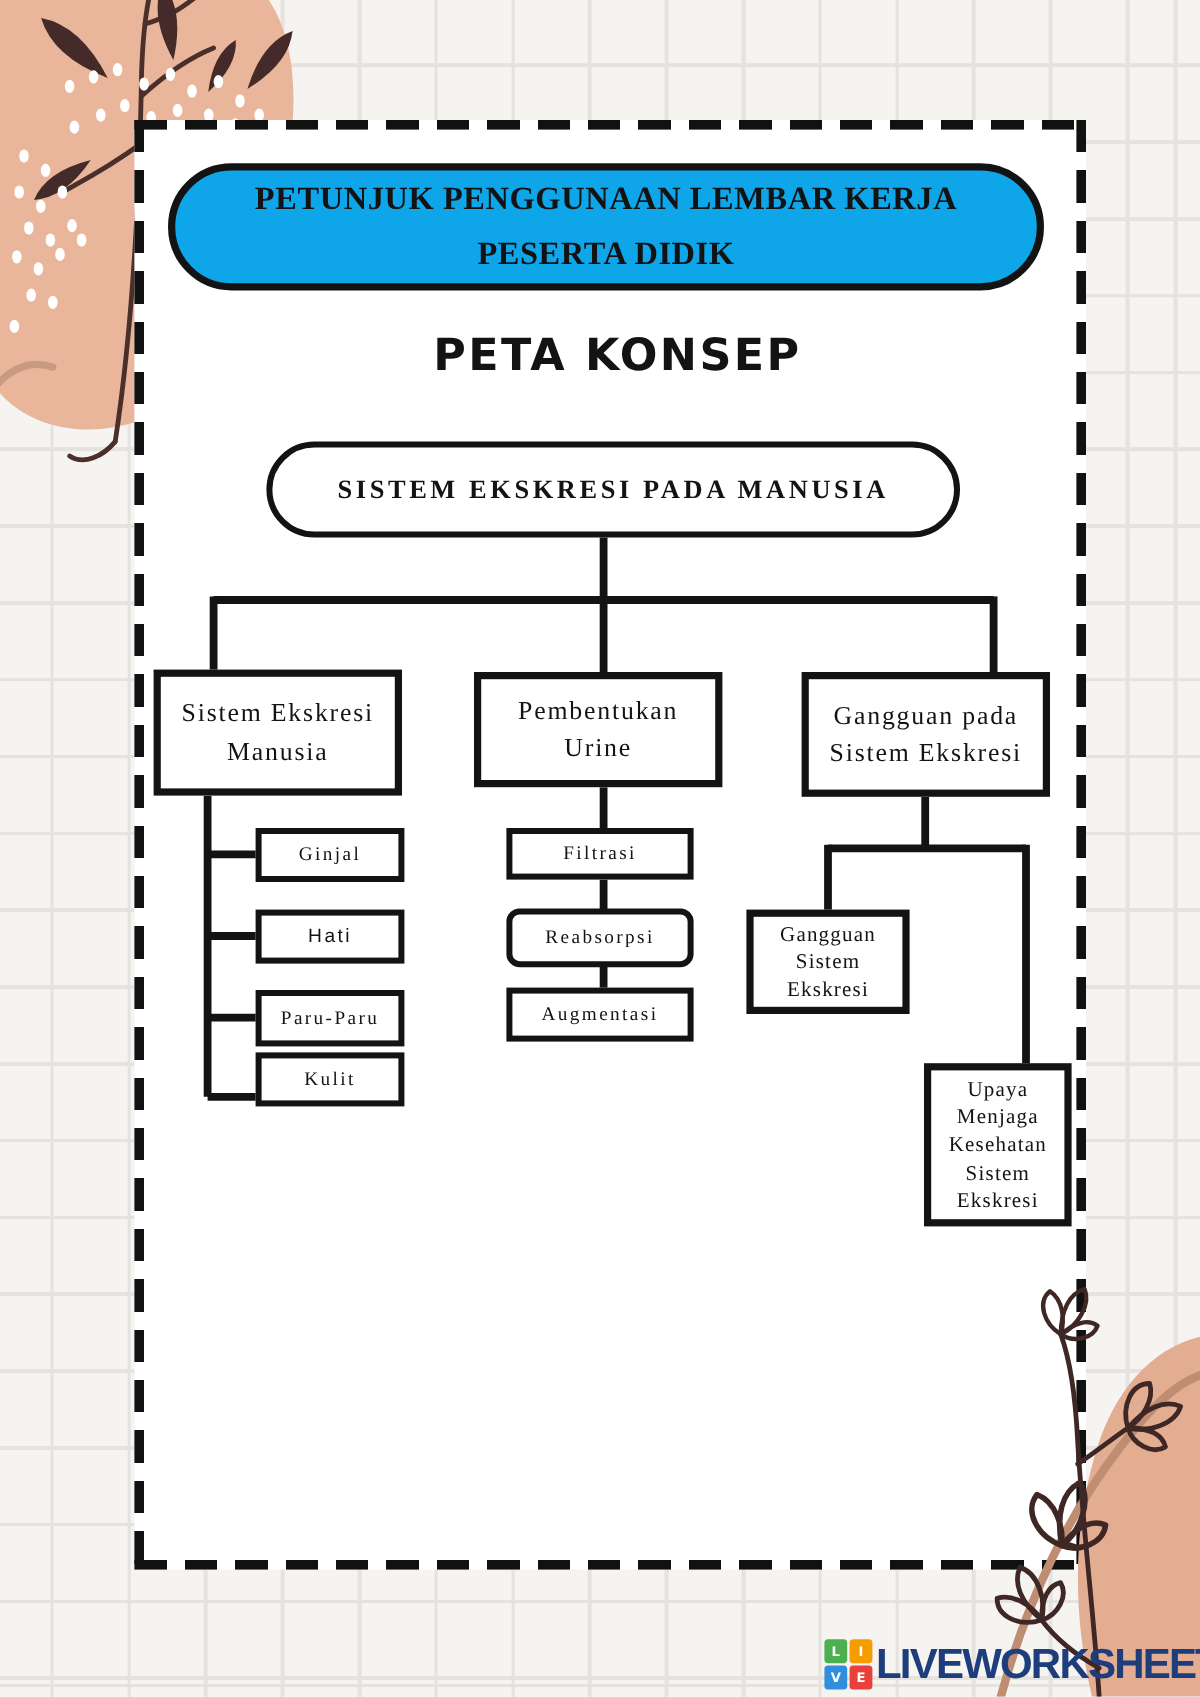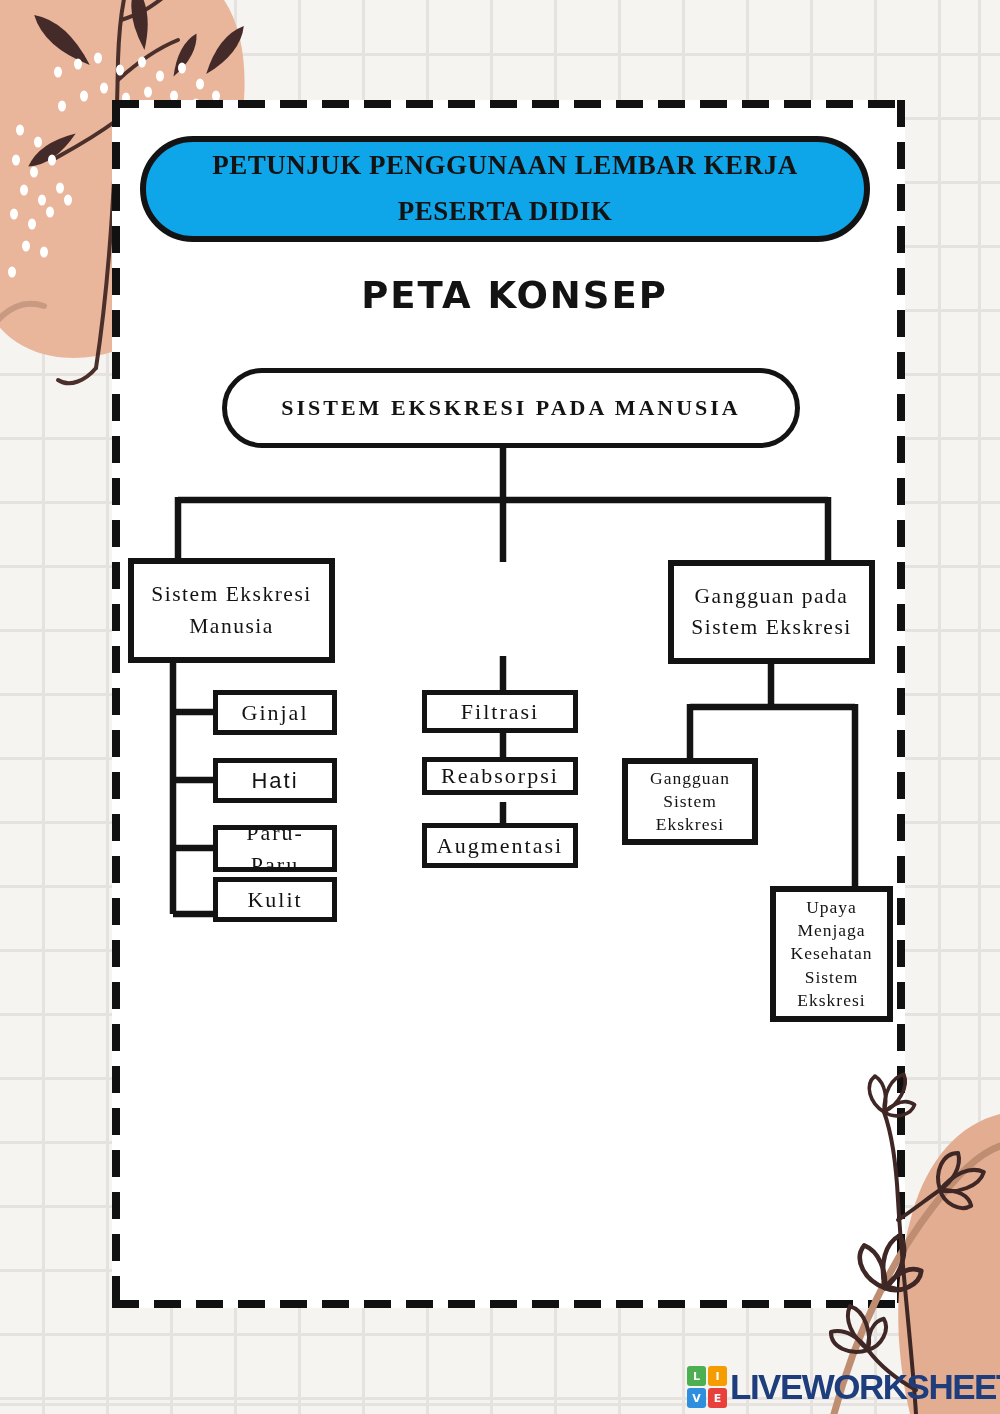--- a/index.html
+++ b/index.html
@@ -49,21 +49,21 @@
     border:5px solid #131313;border-radius:46px;box-sizing:border-box;
     display:flex;align-items:center;justify-content:center;text-align:center;
     font-weight:700;font-size:22px;letter-spacing:3px;
   }
   .connectors{position:absolute;left:0;top:0;}
   .node{
     position:absolute;background:#fff;border:6px solid #131313;box-sizing:border-box;
     display:flex;align-items:center;justify-content:center;text-align:center;
     font-size:21.5px;letter-spacing:1.5px;line-height:1.45;padding:2px 6px;
   }
-  .node.small{border-width:5px;font-size:22px;letter-spacing:2px;}
+  .node.small{border-width:5px;font-size:16px;letter-spacing:2px;}
   .node.tight{font-size:17.5px;letter-spacing:1px;line-height:1.32;padding:2px 4px;}
   .sans{font-family:"Liberation Sans", sans-serif;letter-spacing:1.5px;}
 
   
   .lw-logo{position:absolute;left:687px;top:1364px;height:46px;z-index:3;
     display:flex;align-items:center;text-decoration:none;cursor:pointer;}
   .lw-grid{display:grid;grid-template-columns:19px 19px;grid-template-rows:20px 20px;
     gap:2px;margin-right:3px;}
   .lw-tile{border-radius:3px;display:flex;align-items:center;justify-content:center;
     color:#fff;font-family:"DejaVu Sans", sans-serif;font-weight:700;font-size:11px;}
@@ -187,29 +187,30 @@
       <path d="M391,633 L391,659"></path>
       <path d="M391,702 L391,725"></path>
       <path d="M659,564 L659,610"></path>
       <path d="M578,607 L743,607"></path>
       <path d="M578,604 L578,660"></path>
       <path d="M743,604 L743,788"></path>
     </g>
   </svg>
 
   <div class="node" style="left:16px;top:458px;width:207px;height:105px;">Sistem Ekskresi Manusia</div>
+  <div class="node" style="left:283px;top:460px;width:207px;height:96px;">Pembentukan Urine</div>
   <div class="node" style="left:556px;top:460px;width:207px;height:104px;">Gangguan pada Sistem Ekskresi</div>
 
   <div class="node small" style="left:101px;top:590px;width:124px;height:45px;">Ginjal</div>
   <div class="node small sans" style="left:101px;top:658px;width:124px;height:45px;">Hati</div>
   <div class="node small" style="left:101px;top:725px;width:124px;height:47px;">Paru-Paru</div>
   <div class="node small" style="left:101px;top:777px;width:124px;height:45px;">Kulit</div>
 
   <div class="node small" style="left:310px;top:590px;width:156px;height:43px;">Filtrasi</div>
-  <div class="node small" style="left:310px;top:657px;width:156px;height:38px;">Reabsorpsi</div>
+  <div class="node small" style="left:310px;top:657px;width:156px;height:49px;border-radius:11px;">Reabsorpsi</div>
   <div class="node tight" style="left:510px;top:658px;width:136px;height:87px;">Gangguan Sistem Ekskresi</div>
 
   <div class="node small" style="left:310px;top:723px;width:156px;height:45px;">Augmentasi</div>
   <div class="node tight" style="left:658px;top:786px;width:123px;height:136px;">Upaya Menjaga Kesehatan Sistem Ekskresi</div>
 </div>
 
 <a class="lw-logo">
   <span class="lw-grid">
     <span class="lw-tile" style="background: rgb(76, 175, 80);">L</span>
     <span class="lw-tile" style="background: rgb(245, 157, 0);">I</span>

